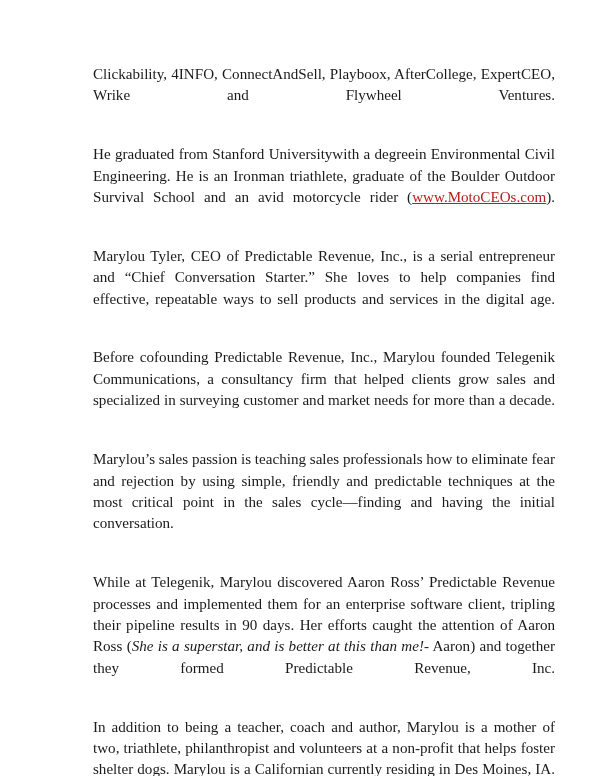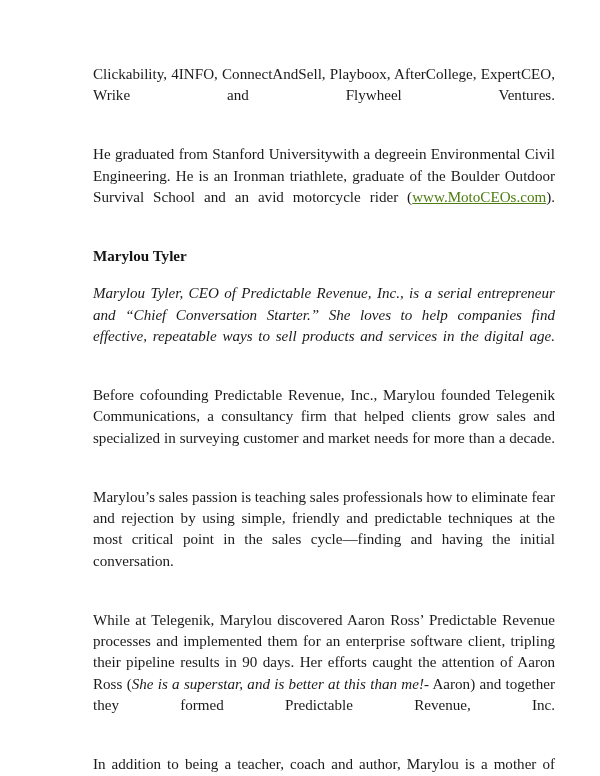--- a/index.html
+++ b/index.html
@@ -49,21 +49,21 @@
     line-height: 21.4px;
     font-weight: bold;
     text-align: left;
     color: #141414;
   }
   h2.heading + p.para {
     margin-top: 16px;
     font-style: italic;
   }
   a.doclink {
-    color: #4d7c0f;
+    color: #b91c1c;
     text-decoration: underline;
     font-family: Liberation Serif, serif;
   }
   em.quote {
     font-style: italic;
   }
   
   p.para:after {
     content: "";
     display: inline-block;
@@ -73,21 +73,20 @@
 </head>
 <body>
 
 <div class="page">
   <div class="content">
 
     <p class="para">Clickability, 4INFO, ConnectAndSell, Playboox, AfterCollege, ExpertCEO, Wrike and Flywheel Ventures.</p>
 
     <p class="para"><span>He graduated from Stanford Universitywith a degreein Environmental Civil Engineering. He is an Ironman triathlete, graduate of the Boulder Outdoor Survival School and an avid motorcycle rider (</span><a class="doclink" href="#">www.MotoCEOs.com</a><span>).</span></p>
 
-    <h2 class="heading">Marylou Tyler</h2>
 
     <p class="para">Marylou Tyler, CEO of Predictable Revenue, Inc., is a serial entrepreneur and “Chief Conversation Starter.” She loves to help companies find effective, repeatable ways to sell products and services in the digital age.</p>
 
     <p class="para">Before cofounding Predictable Revenue, Inc., Marylou founded Telegenik Communications, a consultancy firm that helped clients grow sales and specialized in surveying customer and market needs for more than a decade.</p>
 
     <p class="para">Marylou’s sales passion is teaching sales professionals how to eliminate fear and rejection by using simple, friendly and predictable techniques at the most critical point in the sales cycle—finding and having the initial conversation.</p>
 
     <p class="para"><span>While at Telegenik, Marylou discovered Aaron Ross’ Predictable Revenue processes and implemented them for an enterprise software client, tripling their pipeline results in 90 days. Her efforts caught the attention of Aaron Ross (</span><em class="quote">She is a superstar, and is better at this than me!</em><span>- Aaron) and together they formed Predictable Revenue, Inc.</span></p>
 
     <p class="para">In addition to being a teacher, coach and author, Marylou is a mother of two, triathlete, philanthropist and volunteers at a non-profit that helps foster shelter dogs. Marylou is a Californian currently residing in Des Moines, IA.</p>

